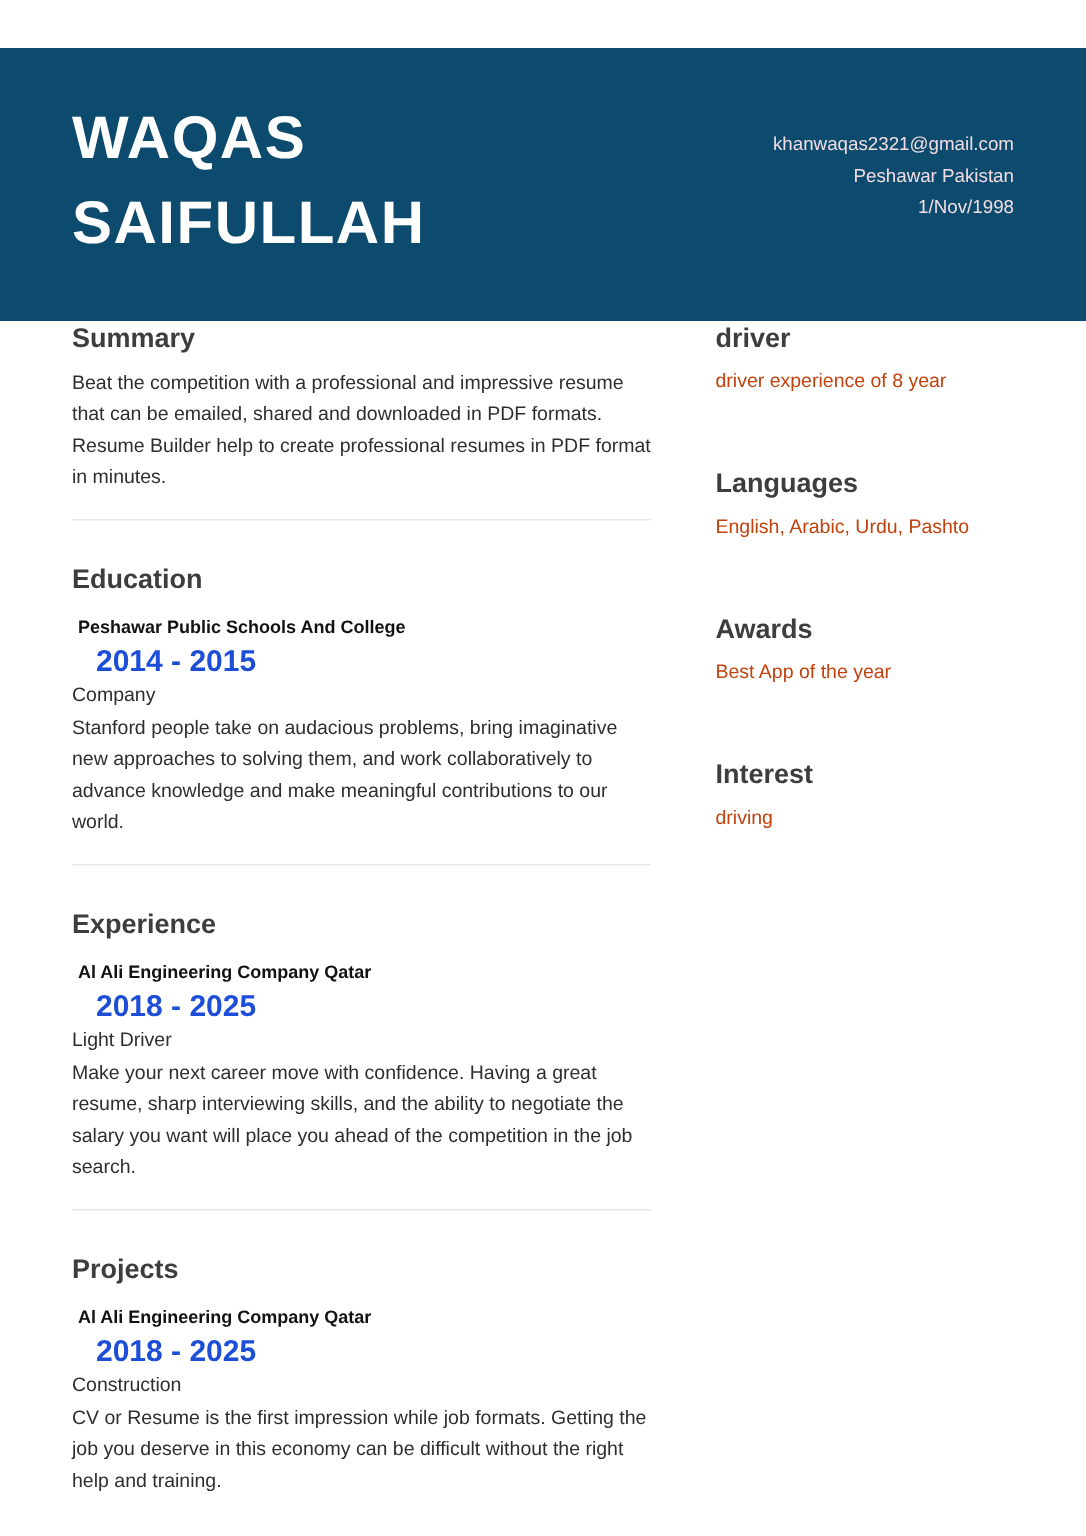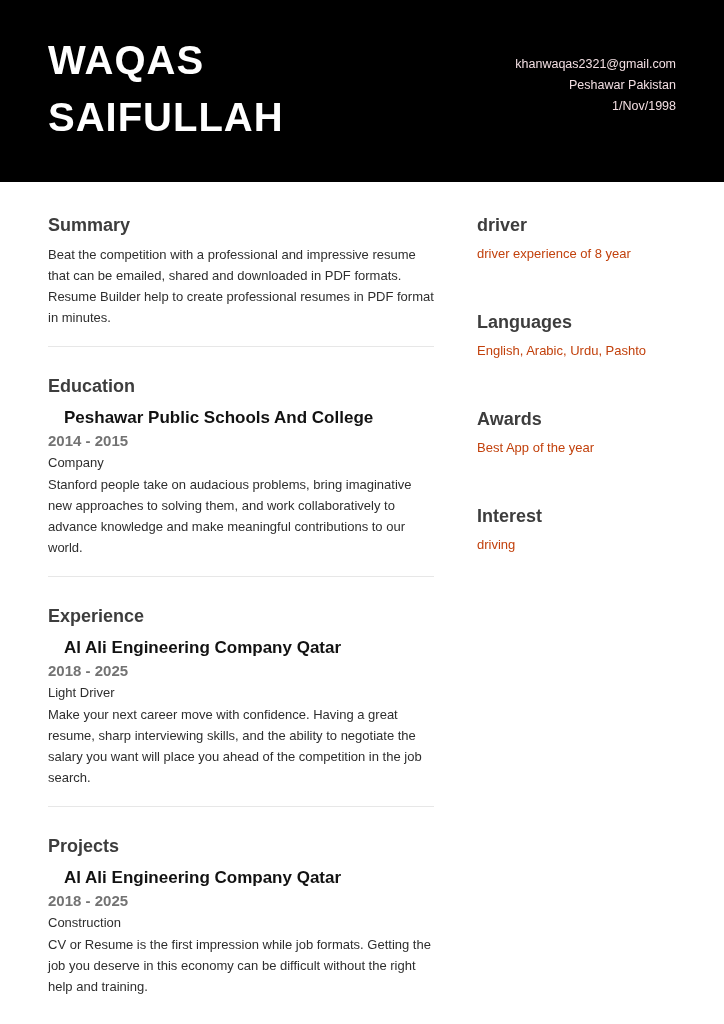--- a/index.html
+++ b/index.html
@@ -60,32 +60,32 @@
     font-weight: 700;
     color: #3d3d3d;
   }
   .body-text {
     margin: 8px 0 0;
     font-size: 13px;
     line-height: 21px;
     color: #2e2e2e;
   }
   .item-title {
-    margin: 10px 16px 0;
-    font-size: 17px;
+    margin: 10px 4px 0;
+    font-size: 12px;
     line-height: 22px;
     font-weight: 700;
     color: #121212;
   }
   .item-dates {
-    margin: 3px 0 0;
-    font-size: 15px;
+    margin: 3px 16px 0;
+    font-size: 20px;
     line-height: 18px;
     font-weight: 700;
-    color: #737373;
+    color: #1d4ed8;
   }
   .item-subtitle {
     margin: 3px 0 0;
     font-size: 13px;
     line-height: 19px;
     color: #2e2e2e;
   }
   .item-body {
     margin: 2px 0 0;
     font-size: 13px;
@@ -107,21 +107,21 @@
     font-size: 13px;
     line-height: 19px;
     color: #c2410c;
   }
 </style>
 </head>
 <body>
 
 <div class="page">
 
-  <div class="header" style="background: #000000;">
+  <div class="header" style="background: #0c4a6e; margin-top: 32px;">
     <div class="name">
       <div>WAQAS</div>
       <div>SAIFULLAH</div>
     </div>
     <div class="contact">
       <div>khanwaqas2321@gmail.com</div>
       <div>Peshawar Pakistan</div>
       <div>1/Nov/1998</div>
     </div>
   </div>

